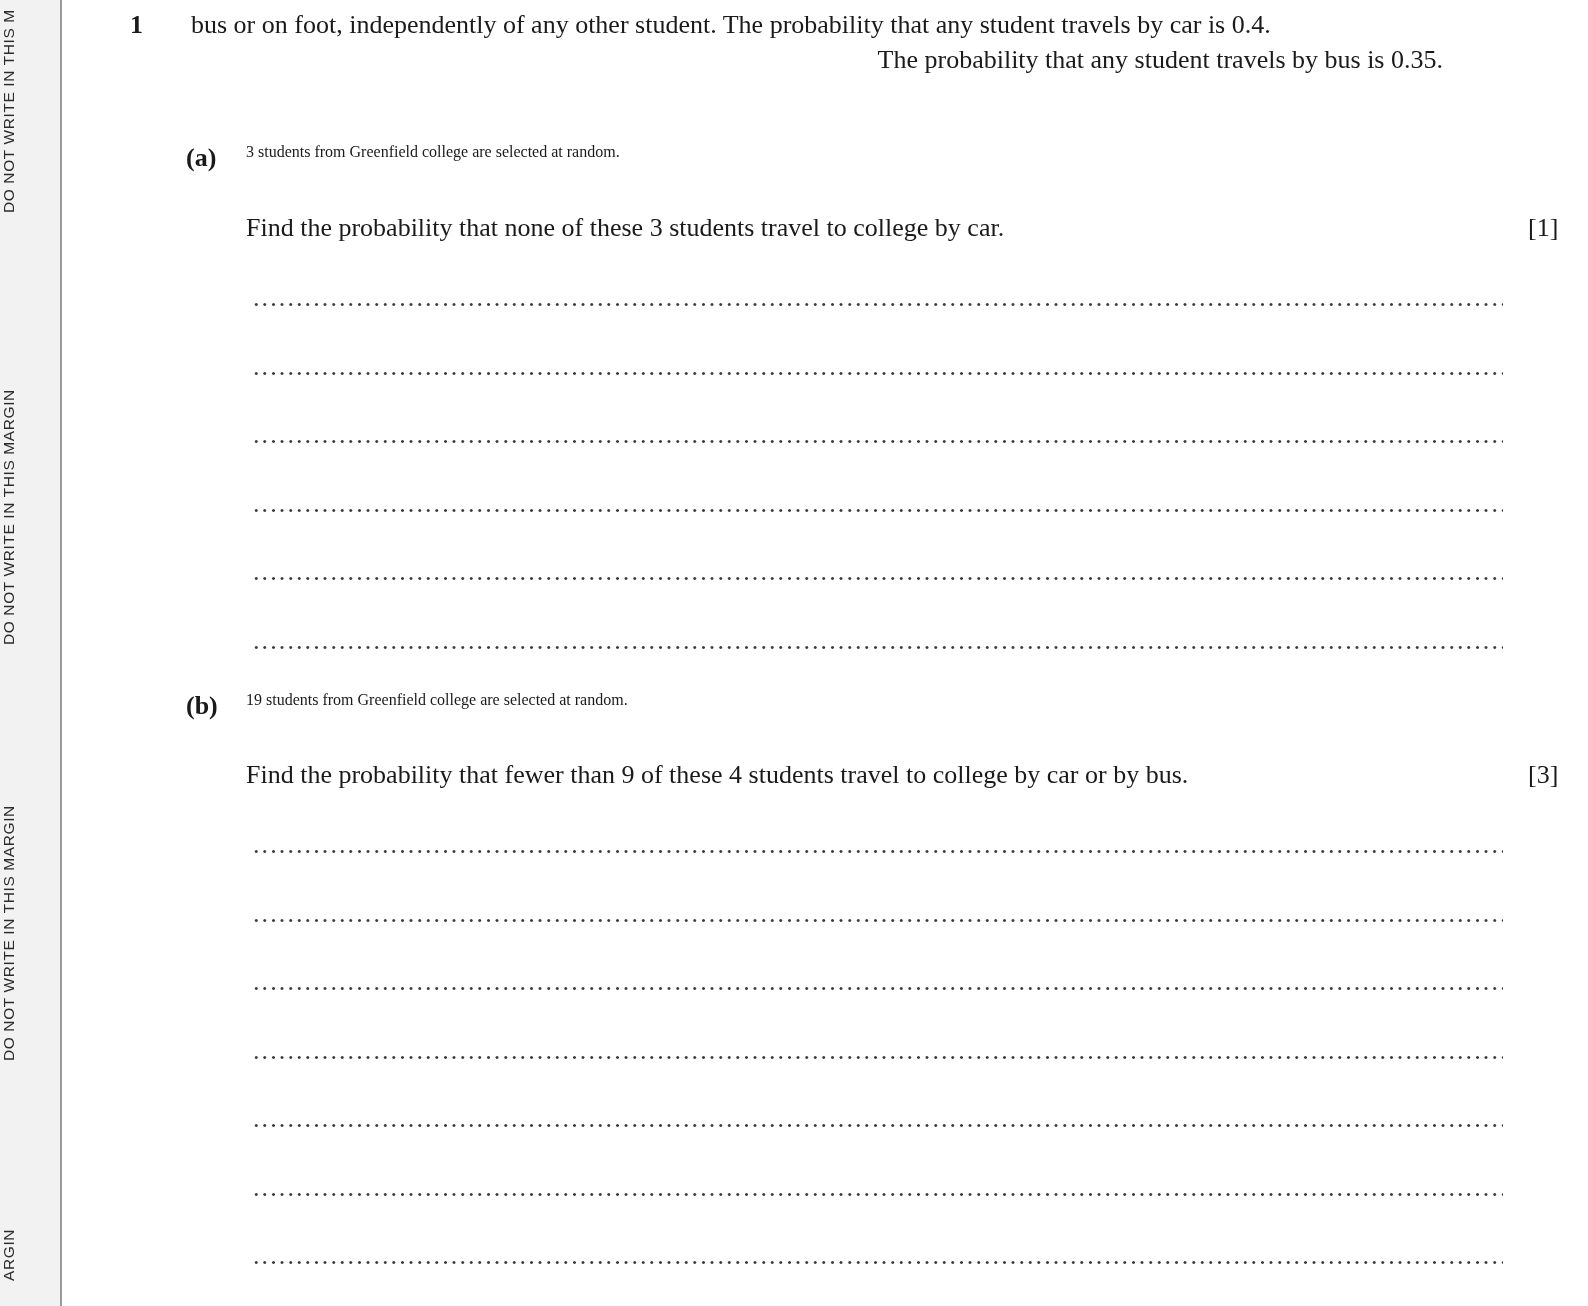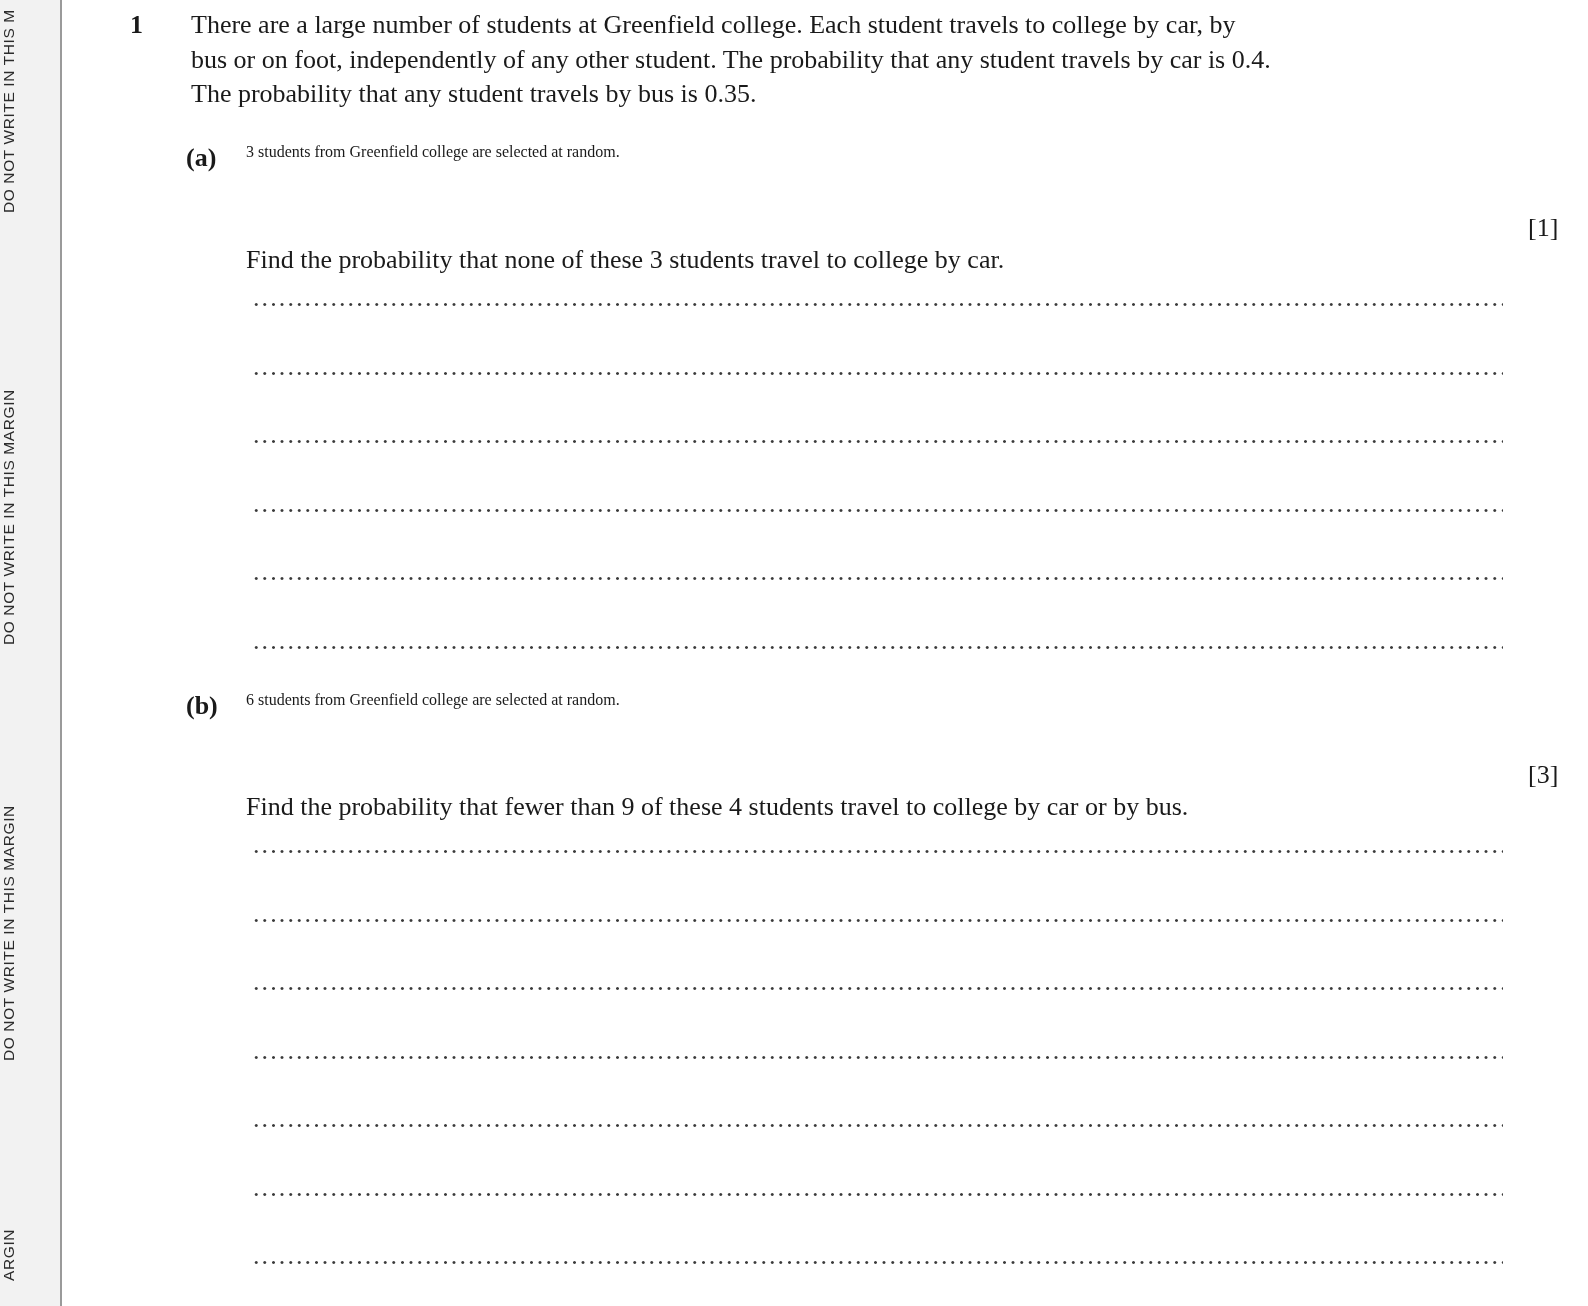--- a/index.html
+++ b/index.html
@@ -64,21 +64,21 @@
 
   .stem {
     position: absolute;
     left: 129px;
     top: 8px;
     width: 1252px;
     font-size: 26px;
     line-height: 1.33;
     text-align: justify;
   }
-  .stem .l3 { text-align: left; }
+  .stem .l3 { text-align: right; margin-left: 28px; }
 
   .part {
     position: absolute;
     left: 124px;
     width: 1320px;
   }
   .part-label {
     position: absolute;
     left: 0;
     top: 0;
@@ -90,21 +90,20 @@
     left: 60px;
     top: 0;
     font-size: 16px;
     white-space: nowrap;
   }
   .part-ask {
     position: absolute;
     left: 60px;
     font-size: 26px;
     white-space: nowrap;
-    margin-top: 32px;
   }
   .marks {
     position: absolute;
     font-size: 26px;
   }
 
   .dots {
     position: absolute;
     left: 191px;
     width: 1250px;
@@ -134,21 +133,20 @@
   <div class="margin-label ml2">DO NOT WRITE IN THIS MARGIN</div>
   <div class="margin-label ml3">DO NOT WRITE IN THIS MARGIN</div>
   <div class="margin-label ml4">ARGIN</div>
 </div>
 
 <div class="page">
 
   <div class="q-number">1</div>
 
   <div class="stem">
-    <div>There are a large number of students at Greenfield college. Each student travels to college by car, by</div>
     <div>bus or on foot, independently of any other student. The probability that any student travels by car is 0.4.</div>
     <div class="l3">The probability that any student travels by bus is 0.35.</div>
   </div>
 
   <div class="part pa">
     <span class="part-label">(a)</span>
     <span class="part-text">3 students from Greenfield college are selected at random.</span>
   </div>
   <div class="part pa-ask">
     <span class="part-ask" style="top:0">Find the probability that none of these 3 students travel to college by car.</span>
@@ -157,21 +155,21 @@
 
   <div class="dots" style="top:283px">.......................................................................................................................................................................................................................</div>
   <div class="dots" style="top:352px">.......................................................................................................................................................................................................................</div>
   <div class="dots" style="top:420px">.......................................................................................................................................................................................................................</div>
   <div class="dots" style="top:489px">.......................................................................................................................................................................................................................</div>
   <div class="dots" style="top:557px">.......................................................................................................................................................................................................................</div>
   <div class="dots" style="top:626px">.......................................................................................................................................................................................................................</div>
 
   <div class="part pb">
     <span class="part-label">(b)</span>
-    <span class="part-text">6 students from Greenfield college are selected at random.</span>
+    <span class="part-text">19 students from Greenfield college are selected at random.</span>
   </div>
   <div class="part pb-ask">
     <span class="part-ask" style="top:0">Find the probability that fewer than 9 of these 4 students travel to college by car or by bus.</span>
   </div>
   <div class="marks pb-mark">[3]</div>
 
   <div class="dots" style="top:830px">.......................................................................................................................................................................................................................</div>
   <div class="dots" style="top:899px">.......................................................................................................................................................................................................................</div>
   <div class="dots" style="top:967px">.......................................................................................................................................................................................................................</div>
   <div class="dots" style="top:1036px">.......................................................................................................................................................................................................................</div>

